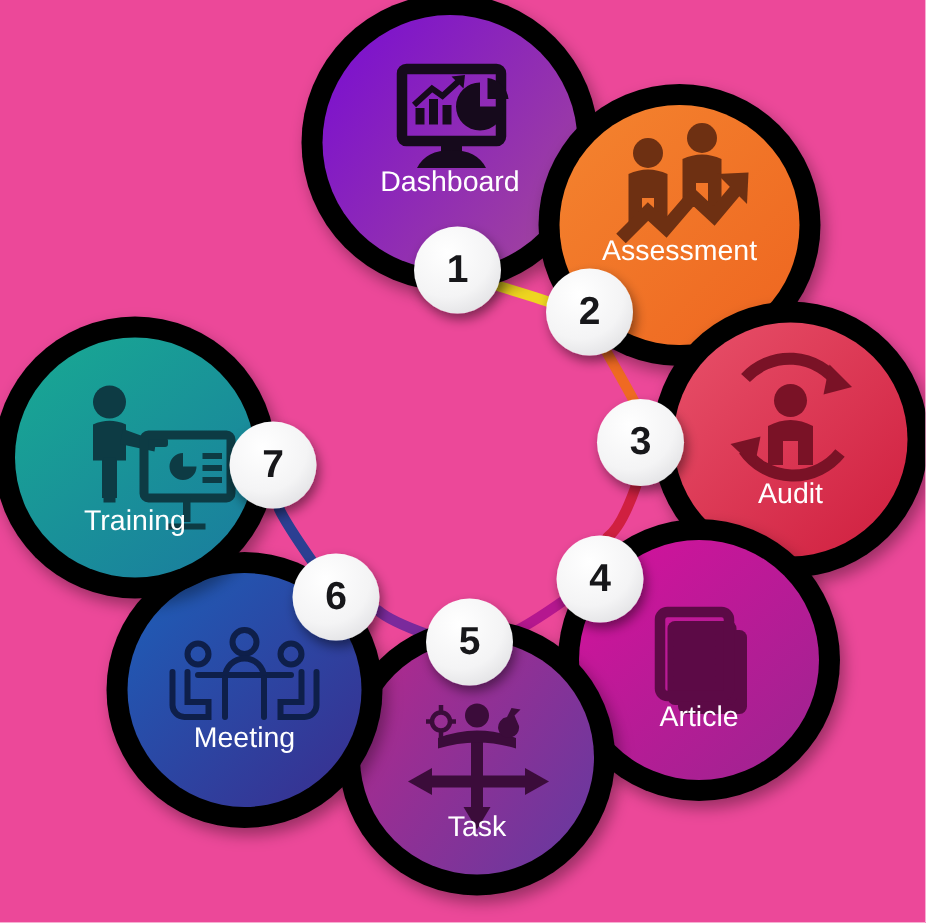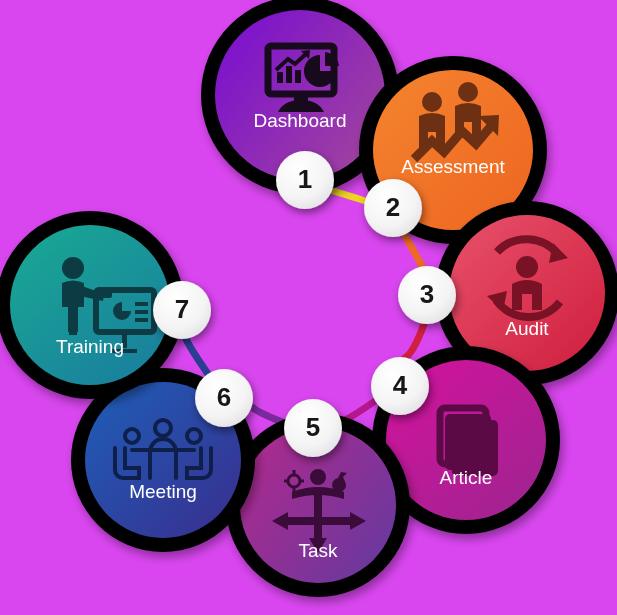--- a/index.html
+++ b/index.html
@@ -11,21 +11,21 @@
   body {
     font-family: "Liberation Sans", sans-serif;
     width: 617px;
     height: 615px;
     overflow: hidden;
   }
   #diagram-root {
     position: relative;
     width: 617px;
     height: 615px;
-    background: #d946ef;
+    background: #ec4899;
   }
   #diagram-svg {
     position: absolute;
     left: 0;
     top: 0;
     width: 617px;
     height: 615px;
     display: block;
   }
   .node-label {

